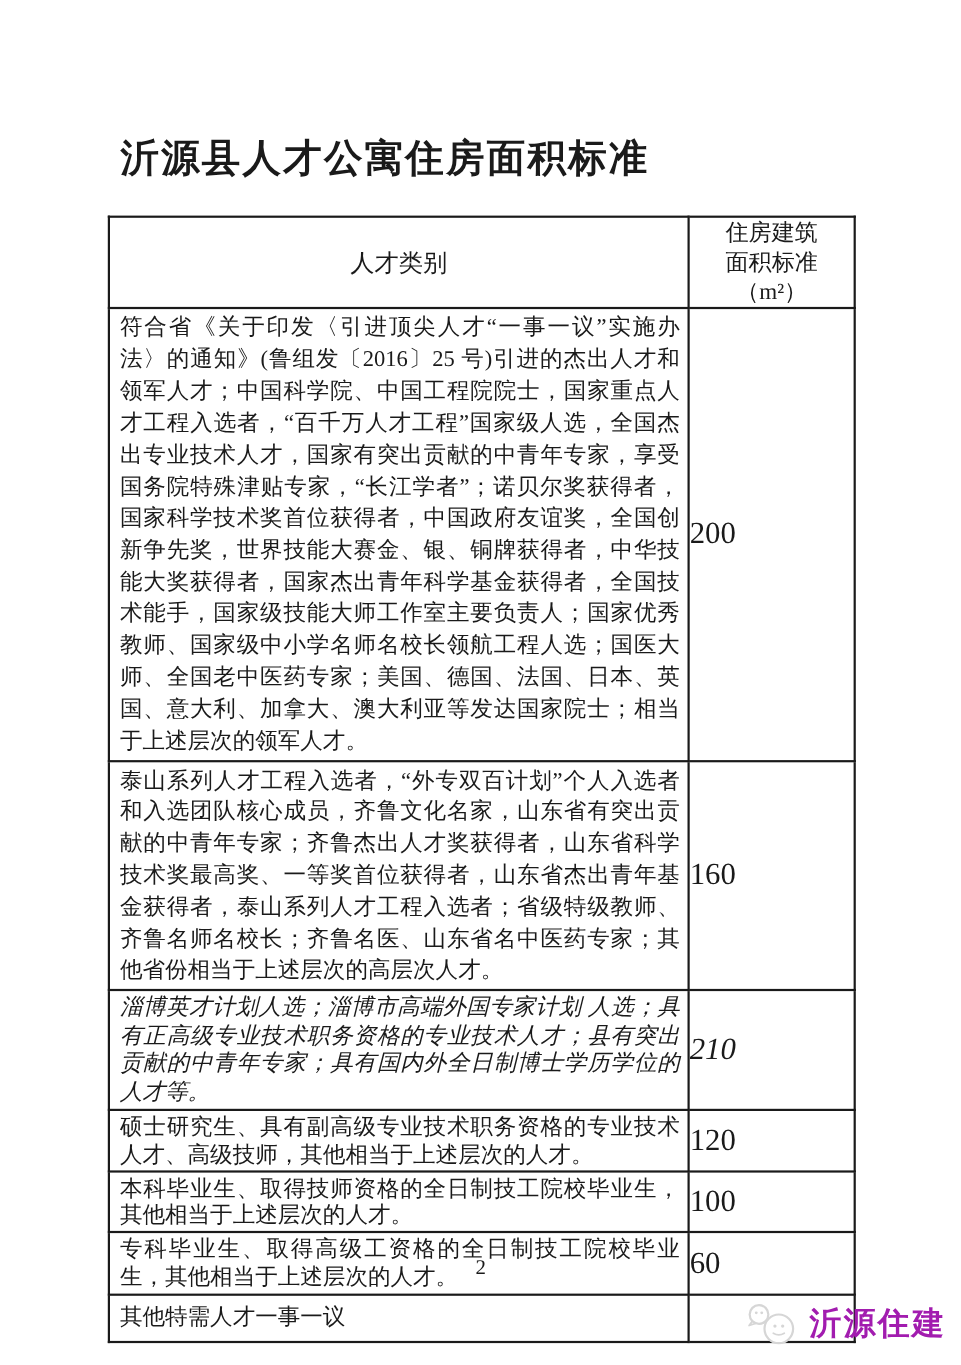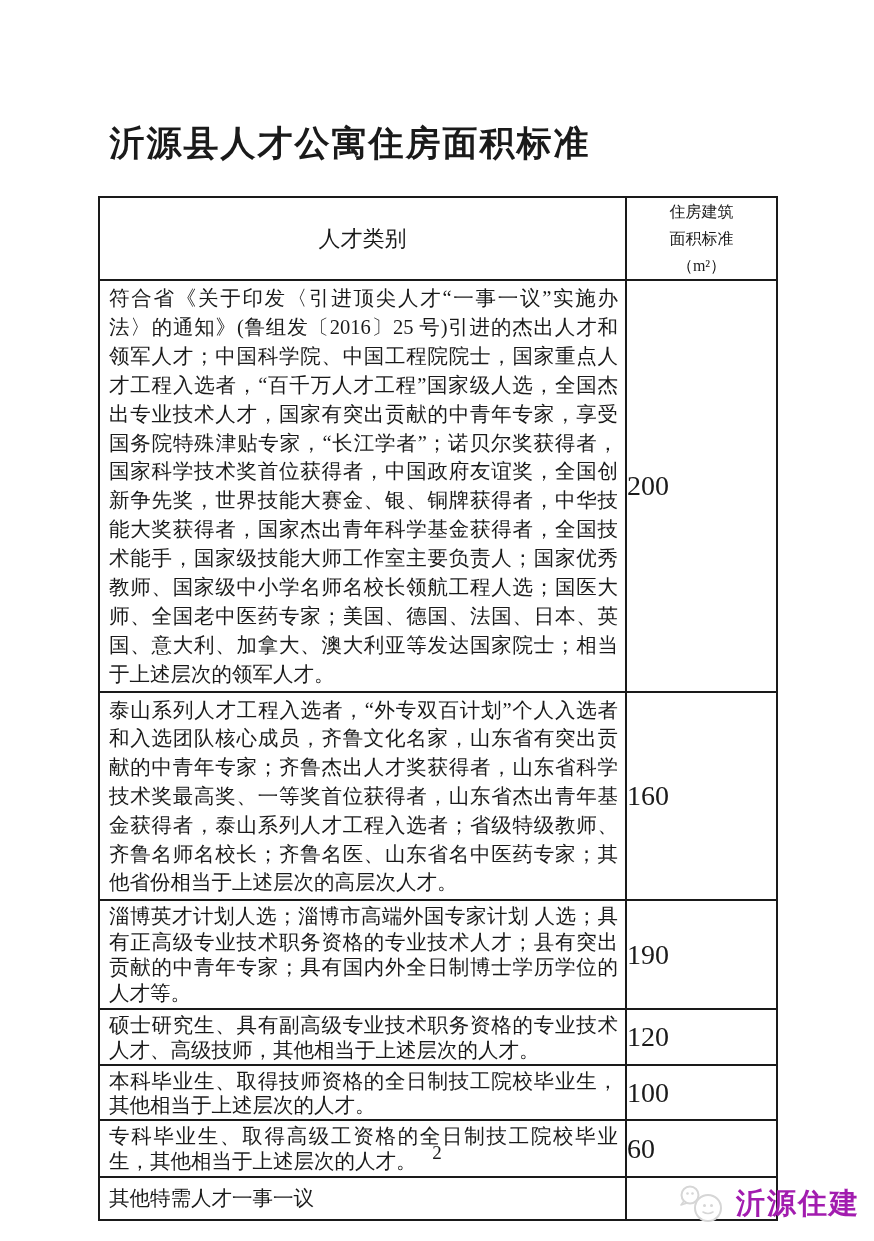--- a/index.html
+++ b/index.html
@@ -32,37 +32,37 @@
     overflow: hidden;
   }
   .area-table th {
     font-weight: normal;
     font-size: 22px;
     text-align: center;
     vertical-align: middle;
   }
   col.category-col { width: 527px; }
   col.value-col { width: 151px; }
-  th.standard-head { white-space: pre-line; line-height: 27px; font-size: 16px; }
+  th.standard-head { white-space: pre-line; line-height: 27px; font-size: 21px; }
   td.category-cell {
     padding: 3px 7px 2px 9px;
     font-size: 20.5px;
     text-align: justify;
     text-justify: inter-character;
     vertical-align: top;
   }
   td.value-cell {
     text-align: left;
     vertical-align: middle;
     font-size: 28px;
   }
   tr.row-h { height: 73px; }
   tr.row-1 { height: 376px; } tr.row-1 td.category-cell { line-height: 28.9px; }
   tr.row-2 { height: 175px; } tr.row-2 td.category-cell { line-height: 28.8px; }
-  tr.row-3 { height: 105px; } tr.row-3 td.category-cell { line-height: 25.5px; }
+  tr.row-3 { height: 105px; font-style: italic; } tr.row-3 td.category-cell { line-height: 25.5px; }
   tr.row-4 { height: 50px;  } tr.row-4 td.category-cell { line-height: 24.5px; }
   tr.row-5 { height: 48px;  } tr.row-5 td.category-cell { line-height: 24px; }
   tr.row-6 { height: 52px; padding-left: 12px;  } tr.row-6 td.category-cell { line-height: 25px; }
   tr.row-7 { height: 43px;  } tr.row-7 td.category-cell { line-height: 34px; }
   .page-number {
     position: absolute;
     top: 1142px; left: 0;
     width: 874px;
     text-align: center;
     font-size: 19px;
@@ -105,21 +105,21 @@
     <tr class="row-1">
       <td class="category-cell">符合省《关于印发〈引进顶尖人才“一事一议”实施办法〉的通知》(鲁组发〔2016〕25 号)引进的杰出人才和领军人才；中国科学院、中国工程院院士，国家重点人才工程入选者，“百千万人才工程”国家级人选，全国杰出专业技术人才，国家有突出贡献的中青年专家，享受国务院特殊津贴专家，“长江学者”；诺贝尔奖获得者，国家科学技术奖首位获得者，中国政府友谊奖，全国创新争先奖，世界技能大赛金、银、铜牌获得者，中华技能大奖获得者，国家杰出青年科学基金获得者，全国技术能手，国家级技能大师工作室主要负责人；国家优秀教师、国家级中小学名师名校长领航工程人选；国医大师、全国老中医药专家；美国、德国、法国、日本、英国、意大利、加拿大、澳大利亚等发达国家院士；相当于上述层次的领军人才。</td>
       <td class="value-cell">200</td>
     </tr>
     <tr class="row-2">
       <td class="category-cell">泰山系列人才工程入选者，“外专双百计划”个人入选者和入选团队核心成员，齐鲁文化名家，山东省有突出贡献的中青年专家；齐鲁杰出人才奖获得者，山东省科学技术奖最高奖、一等奖首位获得者，山东省杰出青年基金获得者，泰山系列人才工程入选者；省级特级教师、齐鲁名师名校长；齐鲁名医、山东省名中医药专家；其他省份相当于上述层次的高层次人才。</td>
       <td class="value-cell">160</td>
     </tr>
     <tr class="row-3">
       <td class="category-cell">淄博英才计划人选；淄博市高端外国专家计划 人选；具有正高级专业技术职务资格的专业技术人才；县有突出贡献的中青年专家；具有国内外全日制博士学历学位的人才等。</td>
-      <td class="value-cell">190</td>
+      <td class="value-cell">210</td>
     </tr>
     <tr class="row-4">
       <td class="category-cell">硕士研究生、具有副高级专业技术职务资格的专业技术人才、高级技师，其他相当于上述层次的人才。</td>
       <td class="value-cell">120</td>
     </tr>
     <tr class="row-5">
       <td class="category-cell">本科毕业生、取得技师资格的全日制技工院校毕业生，其他相当于上述层次的人才。</td>
       <td class="value-cell">100</td>
     </tr>
     <tr class="row-6">

